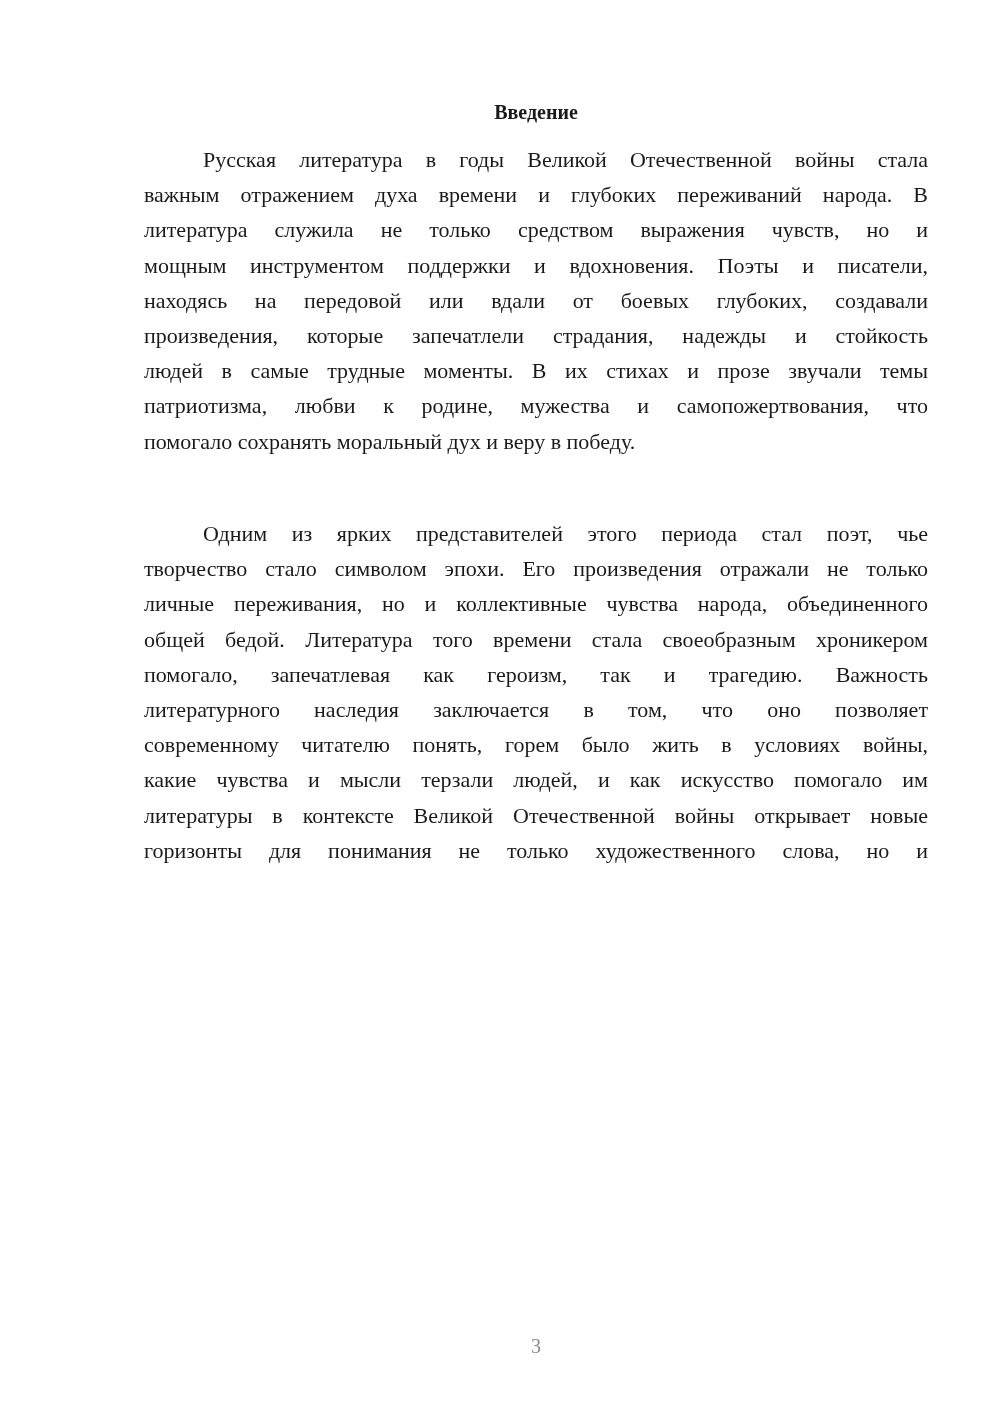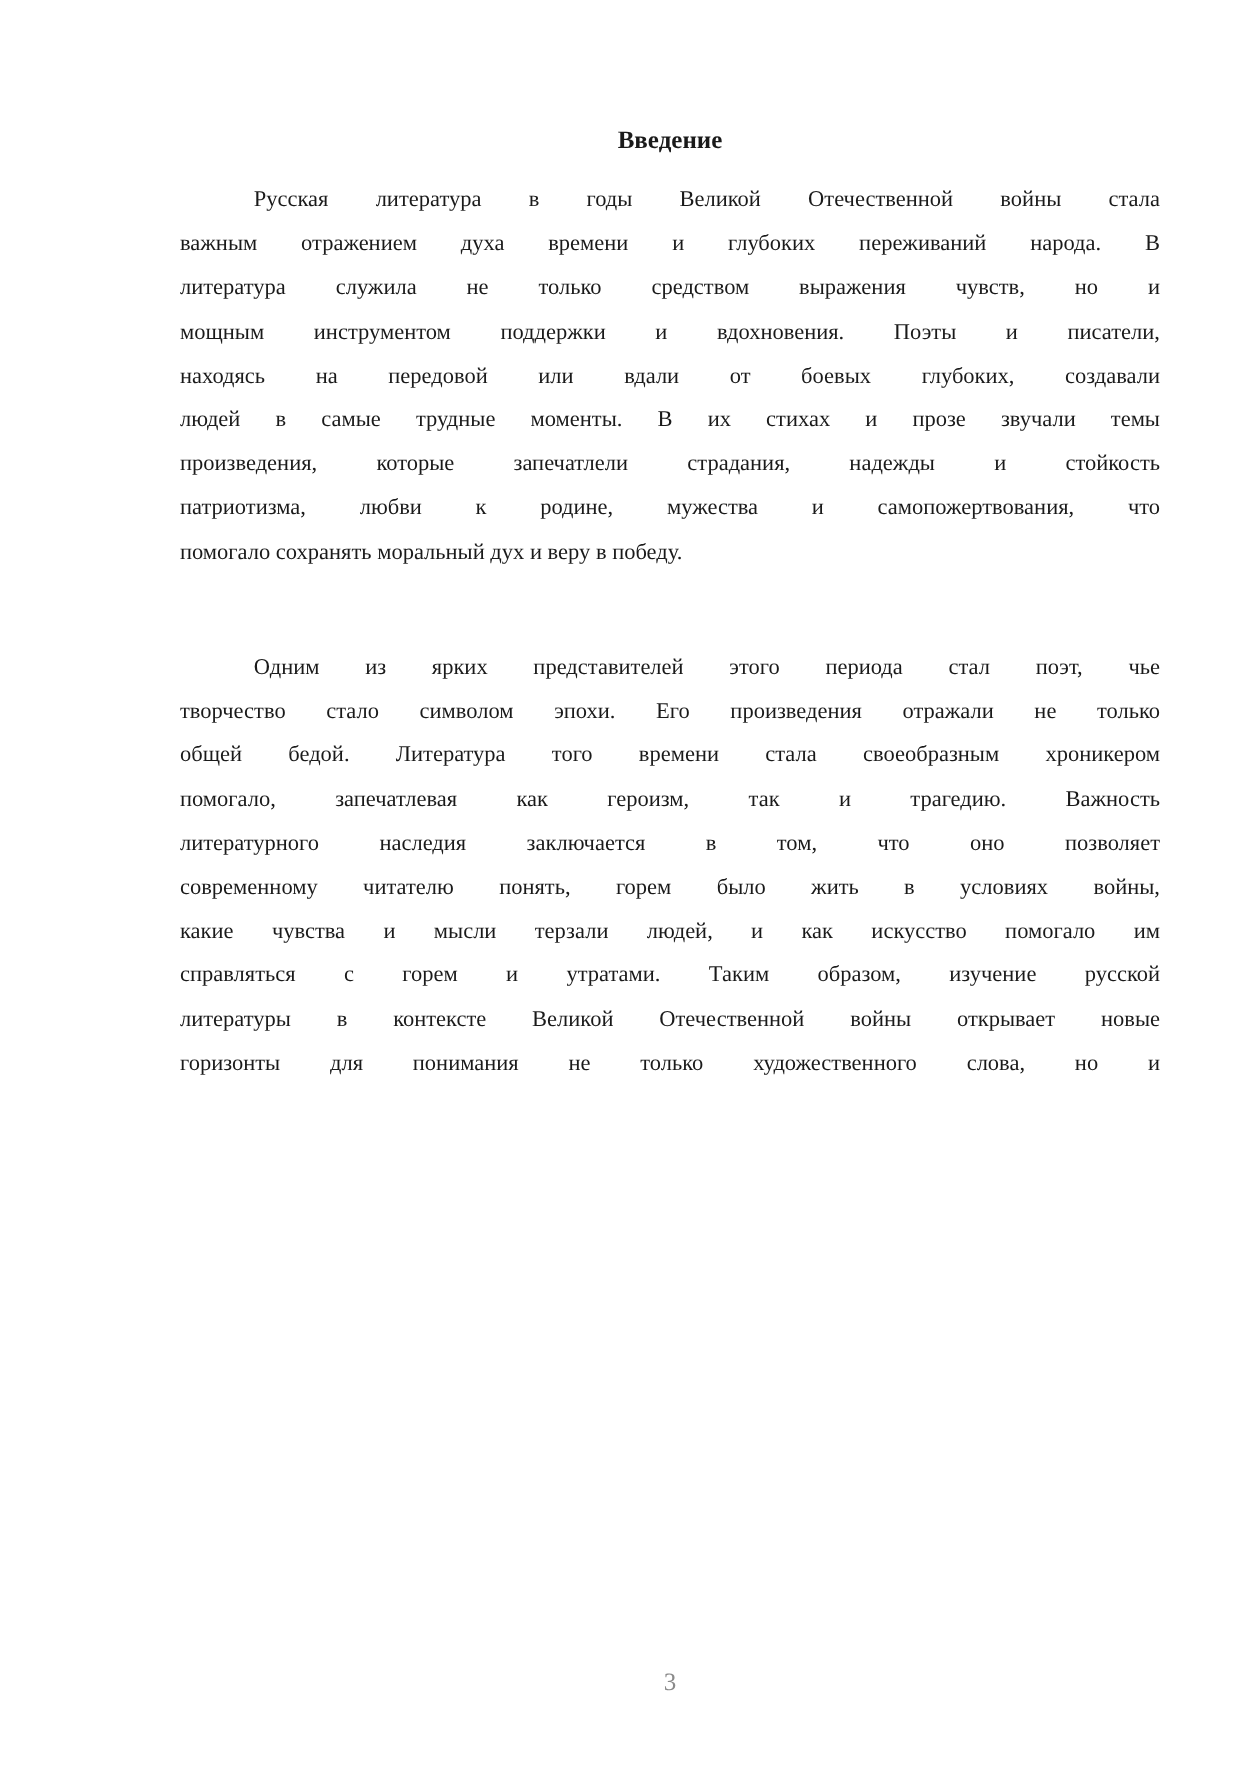--- a/index.html
+++ b/index.html
@@ -10,21 +10,21 @@
       font-family: "Liberation Serif", "DejaVu Serif", serif;
       color: #1a1a1a;
     }
     .title {
       position: absolute; left: 0; width: 1072px; top: 98px;
       text-align: center; font-weight: bold; font-size: 20px; line-height: 28px;
     }
     .para { position: absolute; left: 144px; width: 784px; }
     .line {
       display: block; height: 35.2px; line-height: 35.2px;
-      font-size: 18px;
+      font-size: 22px;
       text-align: justify; text-align-last: justify;
       white-space: nowrap; overflow: visible;
     }
     .line.first { padding-left: 59px; }
     .line.last { text-align-last: left; }
     #p1 { top: 142px; }
     #p2 { top: 516px; }
     .page-number {
       position: absolute; left: 0; width: 1072px; top: 1334px;
       text-align: center; font-size: 20px; color: #8a8a8a; line-height: 24px;
@@ -35,33 +35,33 @@
 
 <div class="page">
   <div class="title">Введение</div>
 
   <div class="para" id="p1">
     <span class="line first">Русская литература в годы Великой Отечественной войны стала</span>
     <span class="line">важным отражением духа времени и глубоких переживаний народа. В</span>
     <span class="line">литература служила не только средством выражения чувств, но и</span>
     <span class="line">мощным инструментом поддержки и вдохновения. Поэты и писатели,</span>
     <span class="line">находясь на передовой или вдали от боевых глубоких, создавали</span>
+    <span class="line">произведения, которые запечатлели страдания, надежды и стойкость</span>
     <span class="line">людей в самые трудные моменты. В их стихах и прозе звучали темы</span>
-    <span class="line">произведения, которые запечатлели страдания, надежды и стойкость</span>
     <span class="line">патриотизма, любви к родине, мужества и самопожертвования, что</span>
     <span class="line last">помогало сохранять моральный дух и веру в победу.</span>
   </div>
 
   <div class="para" id="p2">
     <span class="line first">Одним из ярких представителей этого периода стал поэт, чье</span>
     <span class="line">творчество стало символом эпохи. Его произведения отражали не только</span>
+    <span class="line">личные переживания, но и коллективные чувства народа, объединенного</span>
     <span class="line">общей бедой. Литература того времени стала своеобразным хроникером</span>
     <span class="line">помогало, запечатлевая как героизм, так и трагедию. Важность</span>
     <span class="line">литературного наследия заключается в том, что оно позволяет</span>
     <span class="line">современному читателю понять, горем было жить в условиях войны,</span>
     <span class="line">какие чувства и мысли терзали людей, и как искусство помогало им</span>
-    <span class="line">справляться с горем и утратами. Таким образом, изучение русской</span>
     <span class="line">литературы в контексте Великой Отечественной войны открывает новые</span>
     <span class="line">горизонты для понимания не только художественного слова, но и</span>
   </div>
 
   <div class="page-number">3</div>
 </div>
 
 </body></html>

